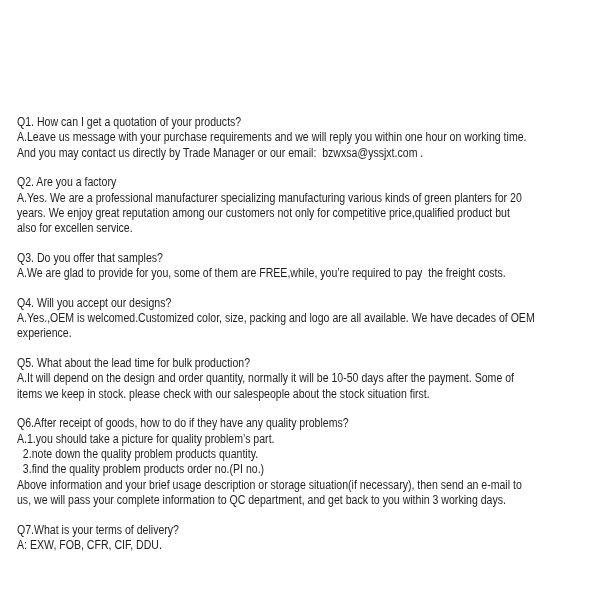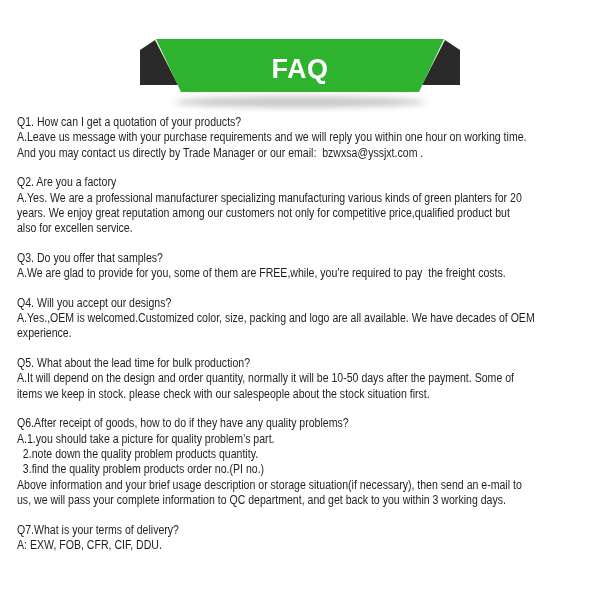--- a/index.html
+++ b/index.html
@@ -40,34 +40,20 @@
   }
   .q-line, .a-line {
     white-space: pre-wrap;
   }
 </style>
 </head>
 <body>
 
 <div class="page">
 
-  <div class="banner-wrap">
-    <svg width="600" height="112" viewBox="0 0 600 112">
-      <defs>
-        <filter id="soft-blur" x="-30%" y="-200%" width="160%" height="500%">
-          <feGaussianBlur stdDeviation="3.2"></feGaussianBlur>
-        </filter>
-      </defs>
-      <ellipse cx="300" cy="102" rx="126" ry="5.5" fill="#b5b5b5" opacity="0.75" filter="url(#soft-blur)"></ellipse>
-      <polygon points="140,50 155,40 178,85 140,85" fill="#2a2a2a"></polygon>
-      <polygon points="445,40 460,50 460,85 422,85" fill="#2a2a2a"></polygon>
-      <polygon points="156,39 444,39 419,92 181,92" fill="#2db32d"></polygon>
-      <text x="300" y="78" text-anchor="middle" font-family="Liberation Sans, sans-serif" font-size="27" font-weight="bold" letter-spacing="0.5" fill="#ffffff">FAQ</text>
-    </svg>
-  </div>
 
   <div class="faq-body">
 
     <div class="faq-item">
       <div class="q-line">Q1. How can I get a quotation of your products?</div>
       <div class="a-line">A.Leave us message with your purchase requirements and we will reply you within one hour on working time.
 And you may contact us directly by Trade Manager or our email:  bzwxsa@yssjxt.com .</div>
     </div>
 
     <div class="faq-item">

